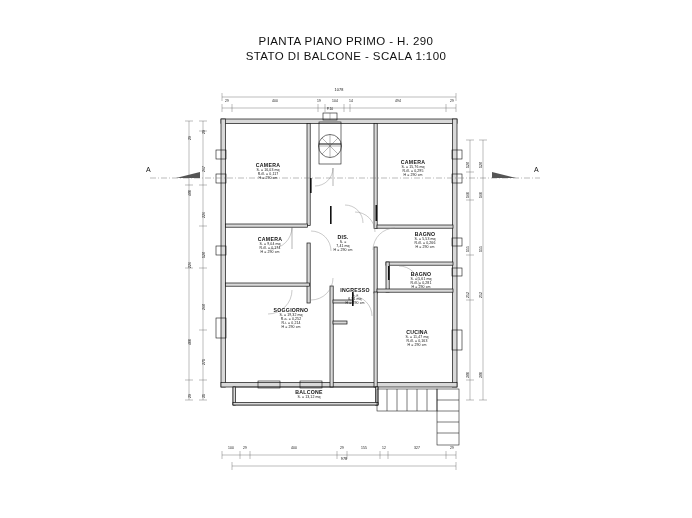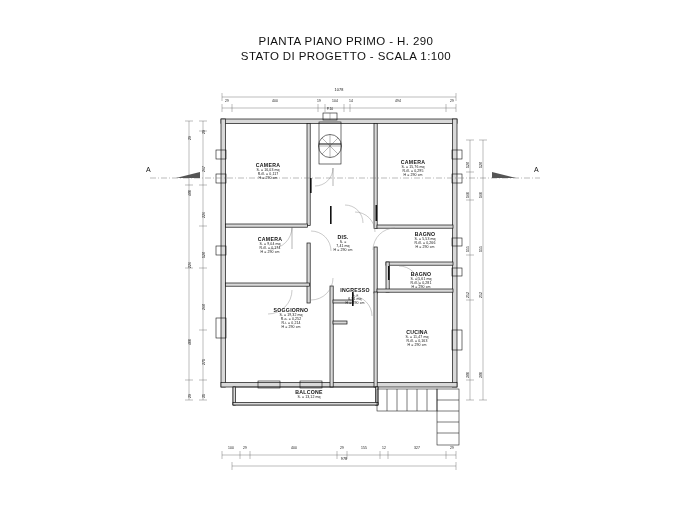--- a/index.html
+++ b/index.html
@@ -25,21 +25,21 @@
   .sect{position:absolute;font-size:7px;color:#111;}
   .p10{position:absolute;font-size:3.4px;color:#111;text-align:center;}
 </style>
 </head>
 <body>
 
 <div id="sheet">
 
   <div class="title-block">
     <div class="title-line">PIANTA PIANO PRIMO - H. 290</div>
-    <div class="title-line">STATO DI PROGETTO - SCALA 1:100</div>
+    <div class="title-line">STATO DI BALCONE - SCALA 1:100</div>
   </div>
 
   <svg class="plan" viewBox="0 0 692 518">
     <defs>
       <style>
         .w    { fill:#d9d9d9; stroke:#111; stroke-width:.7; }
         .wf   { fill:#111; stroke:none; }
         .thin { fill:none; stroke:#111; stroke-width:.6; }
         .hair { fill:none; stroke:#444; stroke-width:.4; }
         .arc  { fill:none; stroke:#8a8a8a; stroke-width:.45; }

